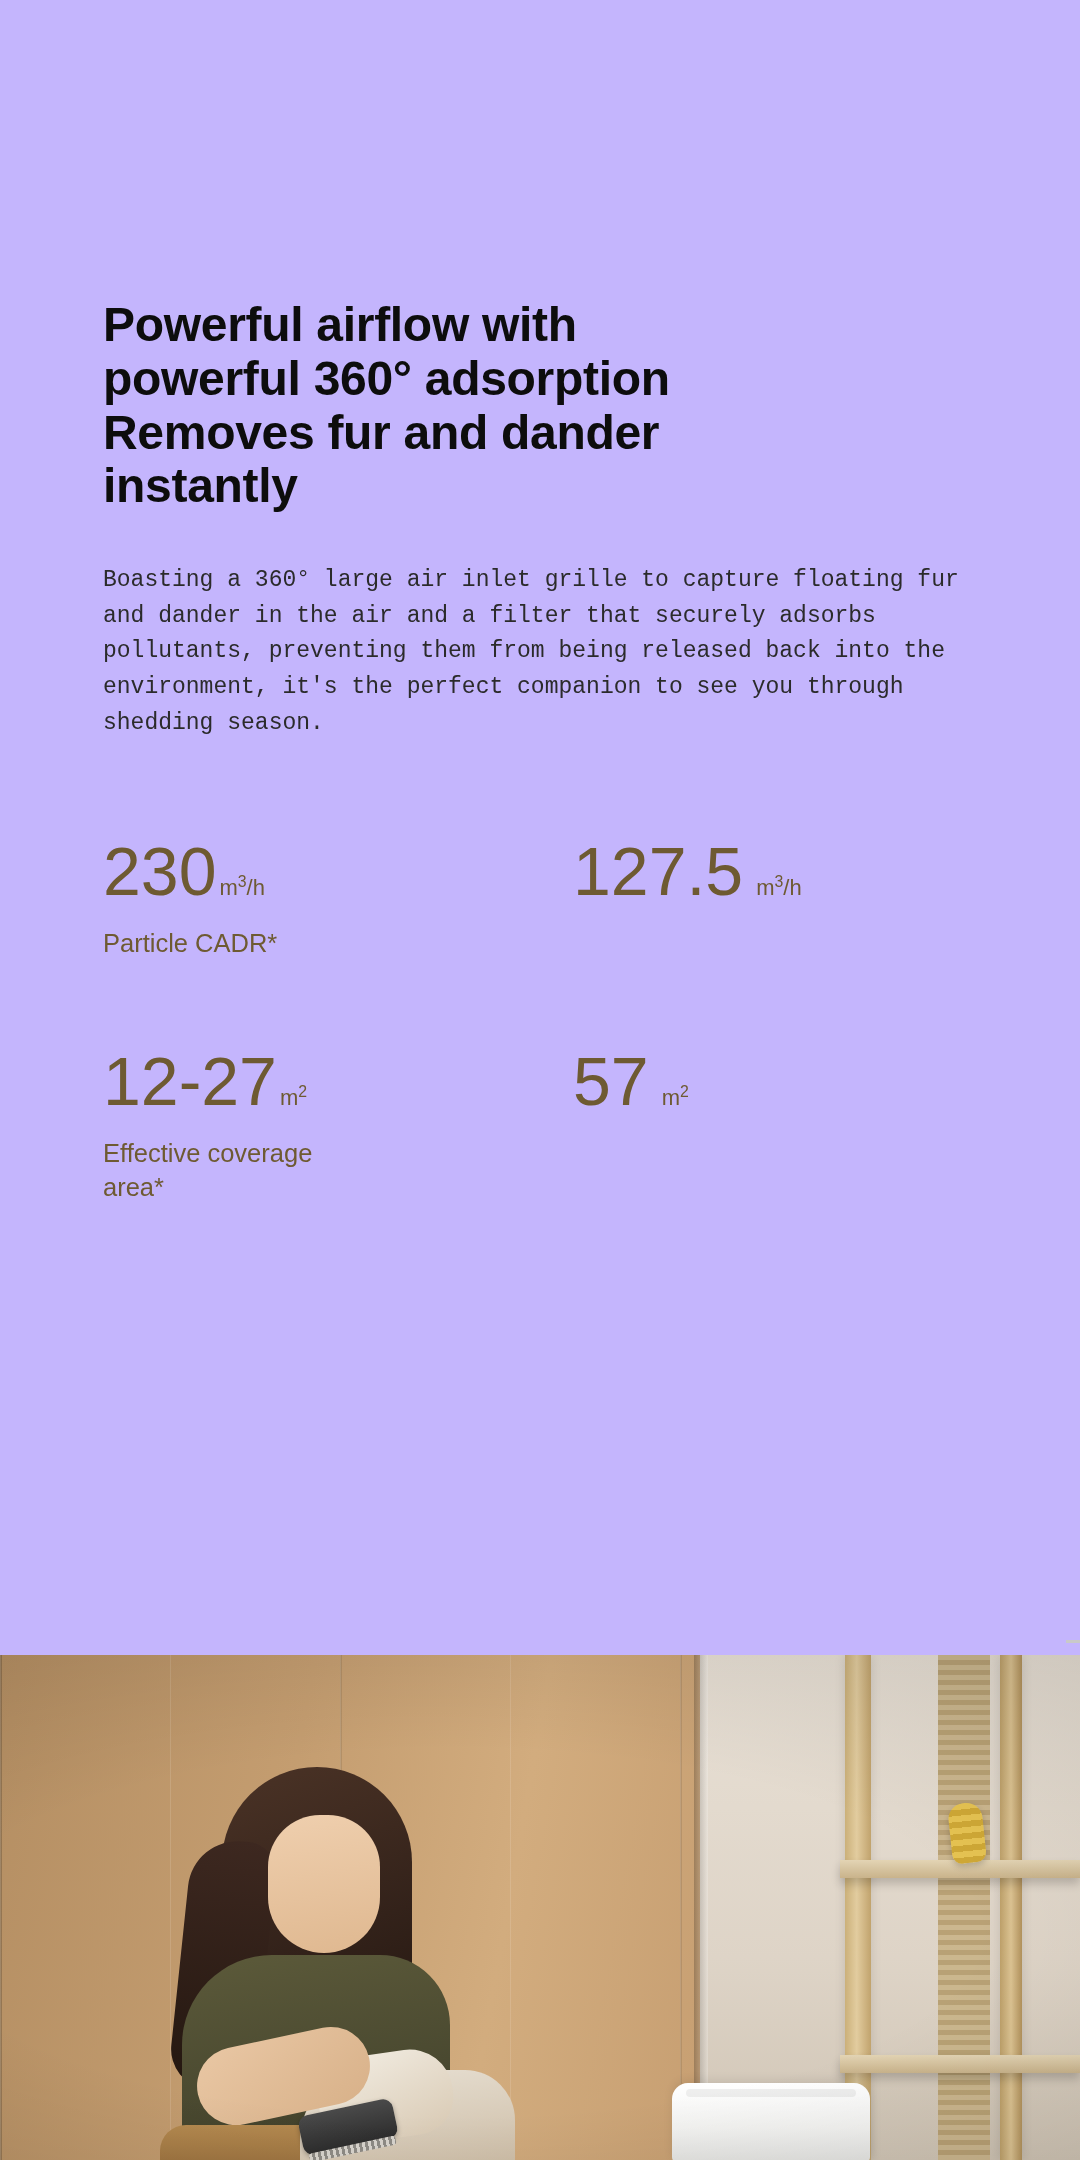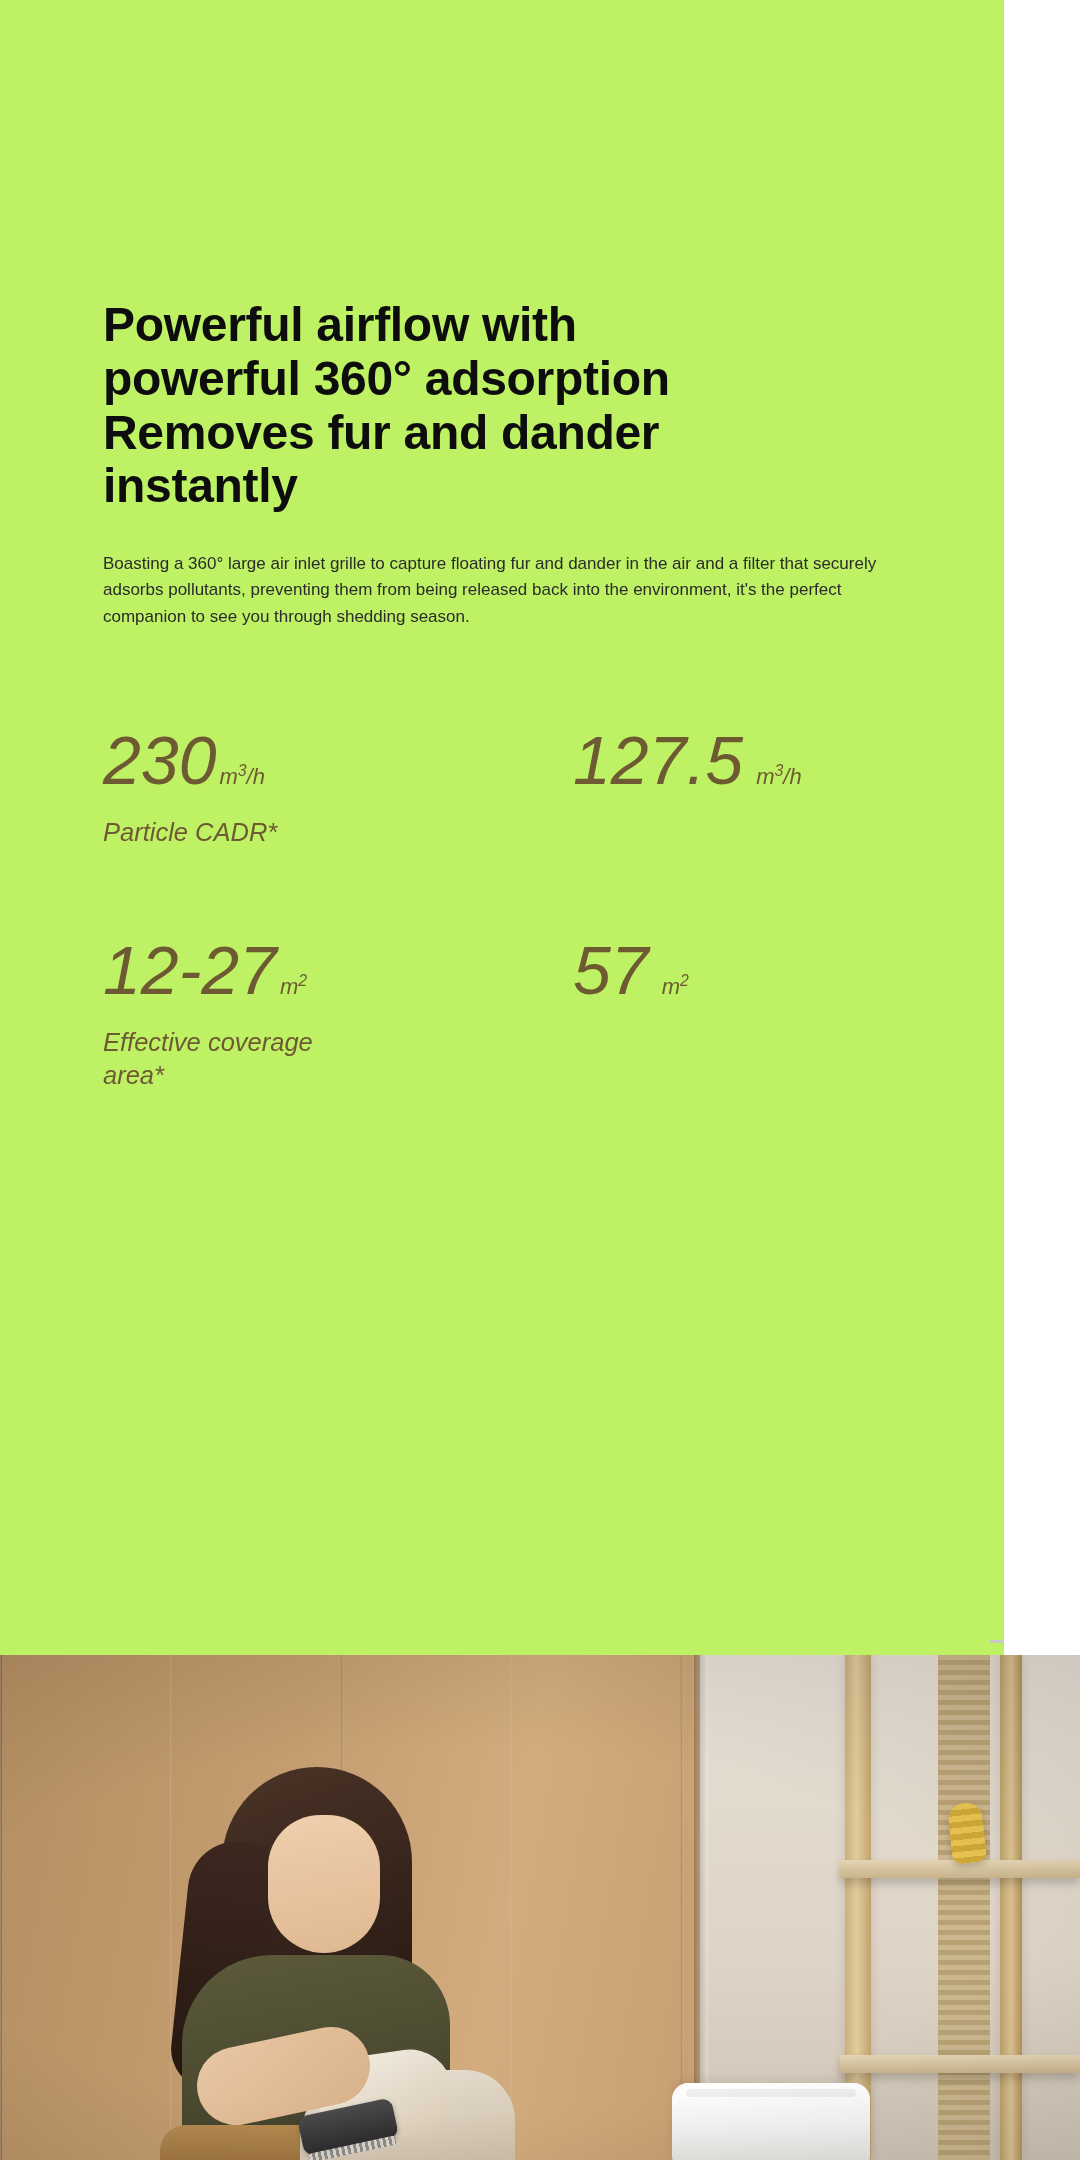--- a/index.html
+++ b/index.html
@@ -10,24 +10,24 @@
   }
 
   body {
     font-family: "Liberation Sans", sans-serif;
     background: #ffffff;
     overflow: hidden;
     position: relative;
   }
 
   .page {
-    width: 1004px;
+    width: 1080px;
     height: 2160px;
     position: relative;
-    background: #bef264;
+    background: #c4b5fd;
     display: flex;
     flex-direction: column;
   }
 
   
   .content {
     padding: 0 103px;
     flex: 0 0 auto;
   }
 
@@ -36,36 +36,36 @@
     font-size: 48px;
     line-height: 1.12;
     font-weight: 700;
     color: #0d0d0d;
     letter-spacing: -0.3px;
     max-width: 820px;
     white-space: pre-line;
   }
 
   .paragraph {
-    margin-top: 38px;
-    font-size: 17px;
+    margin-top: 50px;
+    font-size: 23px;
     line-height: 1.55;
     color: #2b2b2b;
     max-width: 880px;
     font-weight: 400;
     white-space: pre-line;
+    font-family: Liberation Mono, monospace;
   }
 
   
   .specs {
     margin-top: 96px;
     display: grid;
     grid-template-columns: 470px 1fr;
     row-gap: 86px;
-    font-style: italic;
   }
 
   .spec {
     display: block;
   }
 
   .spec-value-row {
     display: flex;
     align-items: baseline;
     color: #6e5a32;

